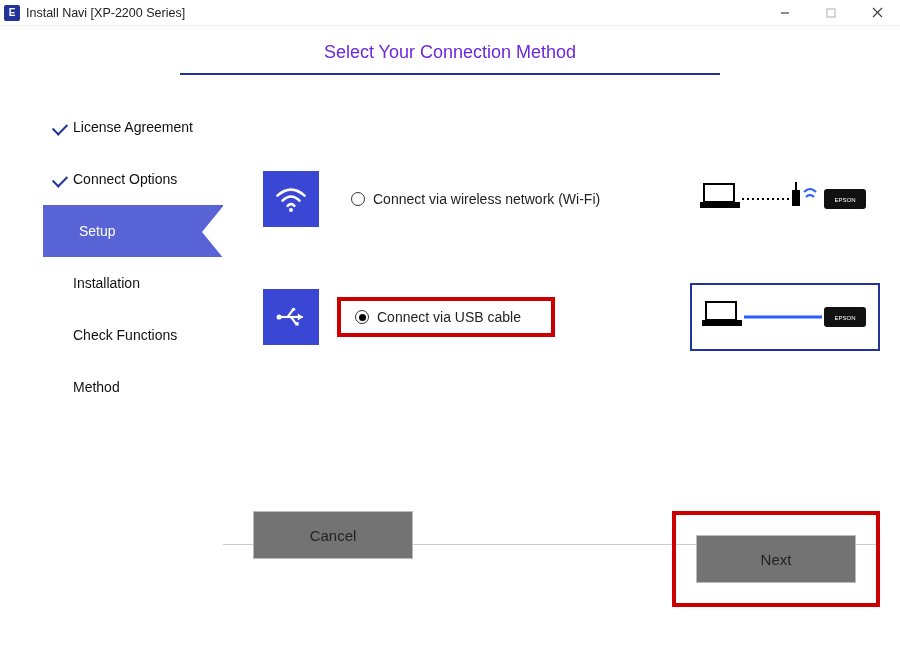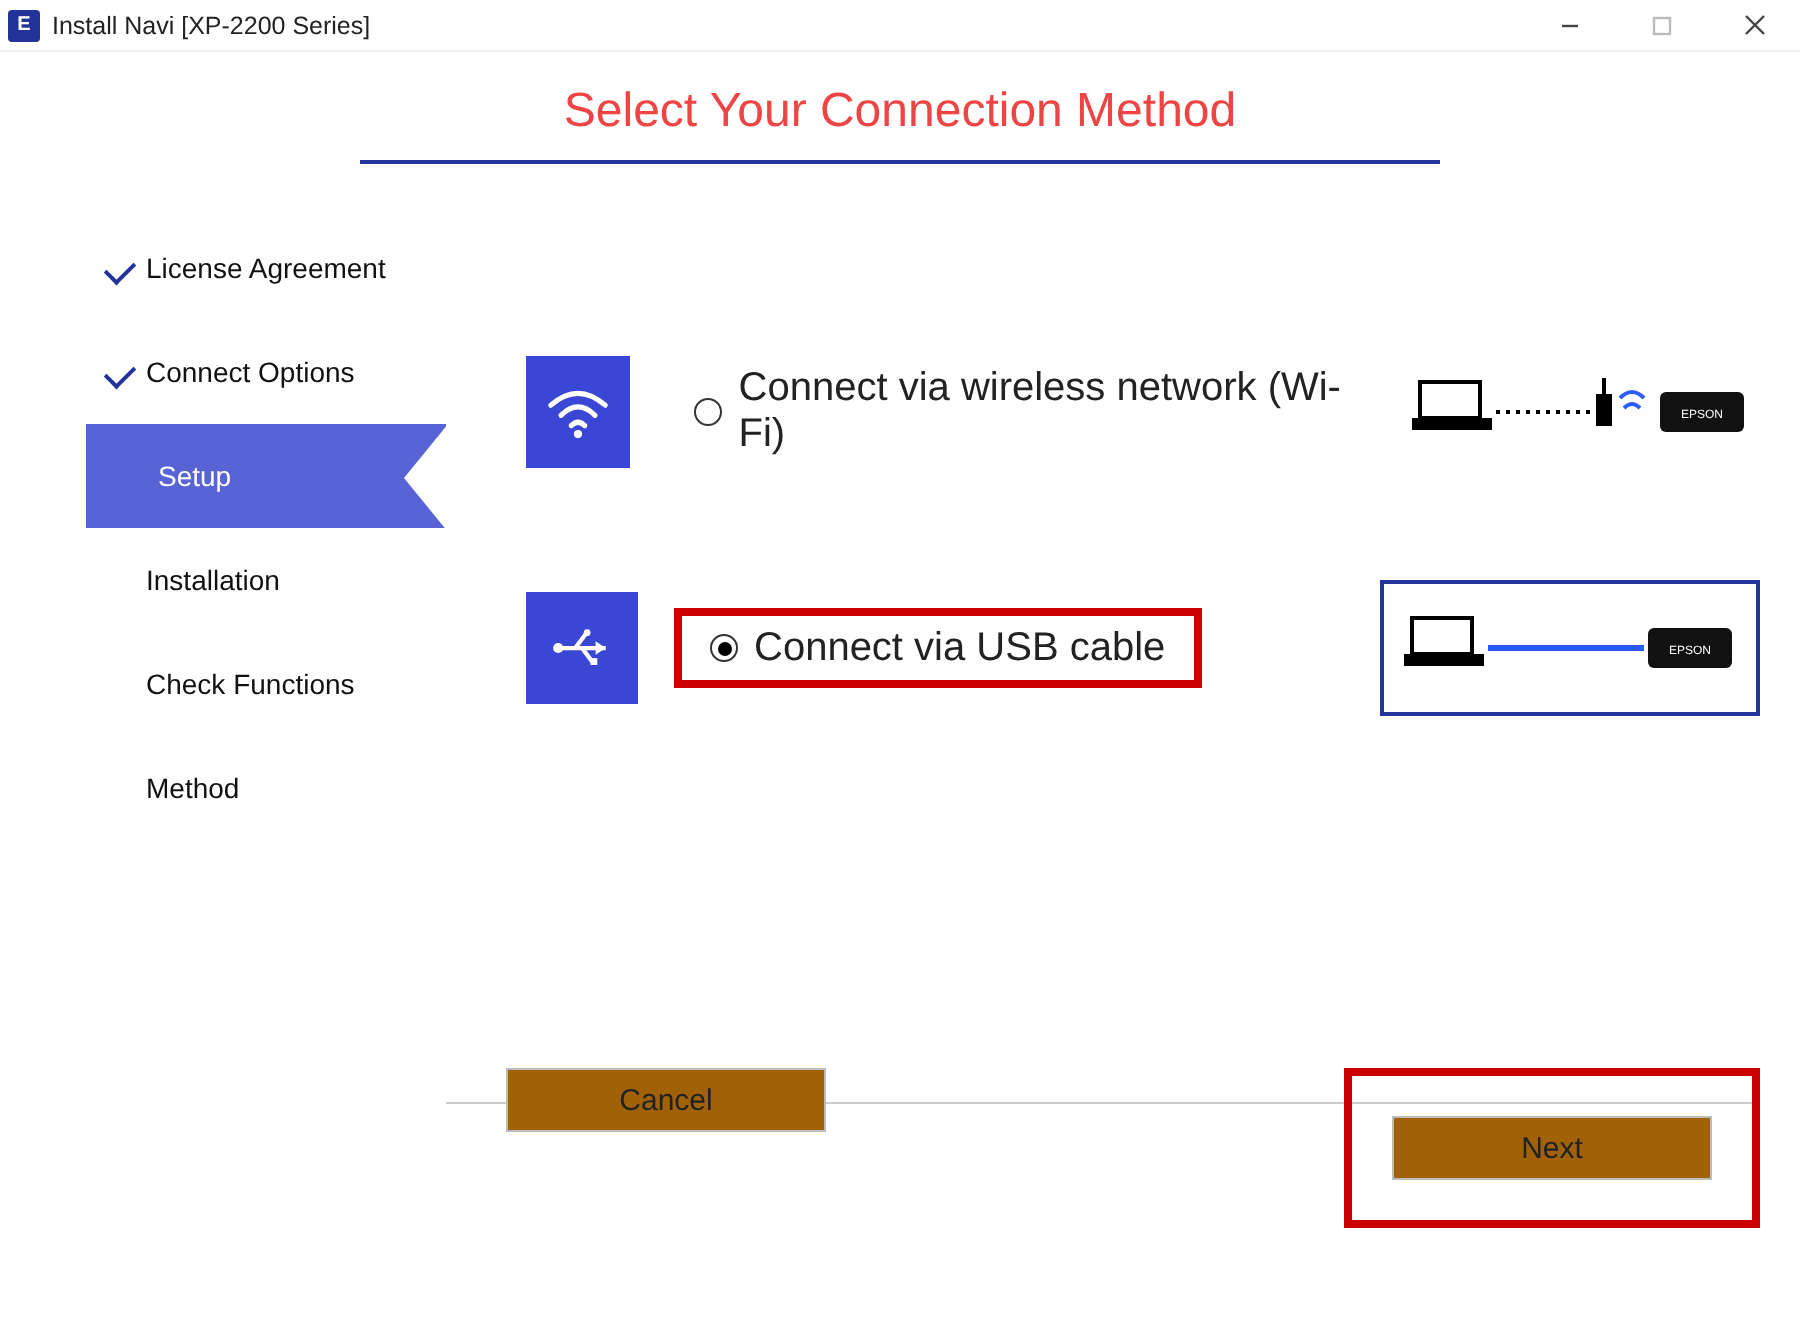--- a/index.html
+++ b/index.html
@@ -43,22 +43,22 @@
     display: flex;
     align-items: center;
     justify-content: center;
     font-size: 13px;
     color: #444;
   }
   .win-btn.disabled { color: #bbb; }
   
   .page-title {
     text-align: center;
-    font-size: 24px;
-    color: #ef4444;
+    font-size: 18px;
+    color: #6d28d9;
     margin: 16px 0 10px 0;
     font-weight: 400;
   }
   .page-title-rule {
     margin: 0 180px 0 180px;
     border: none;
     border-top: 2px solid #223399;
   }
   
   .body-row {
@@ -117,21 +117,21 @@
     width: 56px; height: 56px;
     background: #3a47d5;
     display: flex;
     align-items: center;
     justify-content: center;
   }
   .radio-wrap {
     display: flex;
     align-items: center;
     gap: 8px;
-    font-size: 20px;
+    font-size: 14px;
     height: 40px;
     padding: 0 14px;
   }
   .radio-wrap.highlighted {
     border: 4px solid #cc0000;
     min-width: 218px;
   }
   .radio {
     width: 14px; height: 14px;
     border: 1.5px solid #333;
@@ -180,22 +180,22 @@
   .btn-bar {
     position: absolute;
     left: 0; right: 20px;
     bottom: 8px;
     display: flex;
     justify-content: space-between;
     padding-left: 30px;
   }
   .btn {
     width: 160px;
-    height: 32px;
-    background: #a16207;
+    height: 48px;
+    background: #737373;
     border: 1px solid #bbb;
     font-size: 15px;
     display: flex;
     align-items: center;
     justify-content: center;
     cursor: pointer;
   }
   .btn-highlight {
     border: 4px solid #cc0000;
     padding: 20px;

